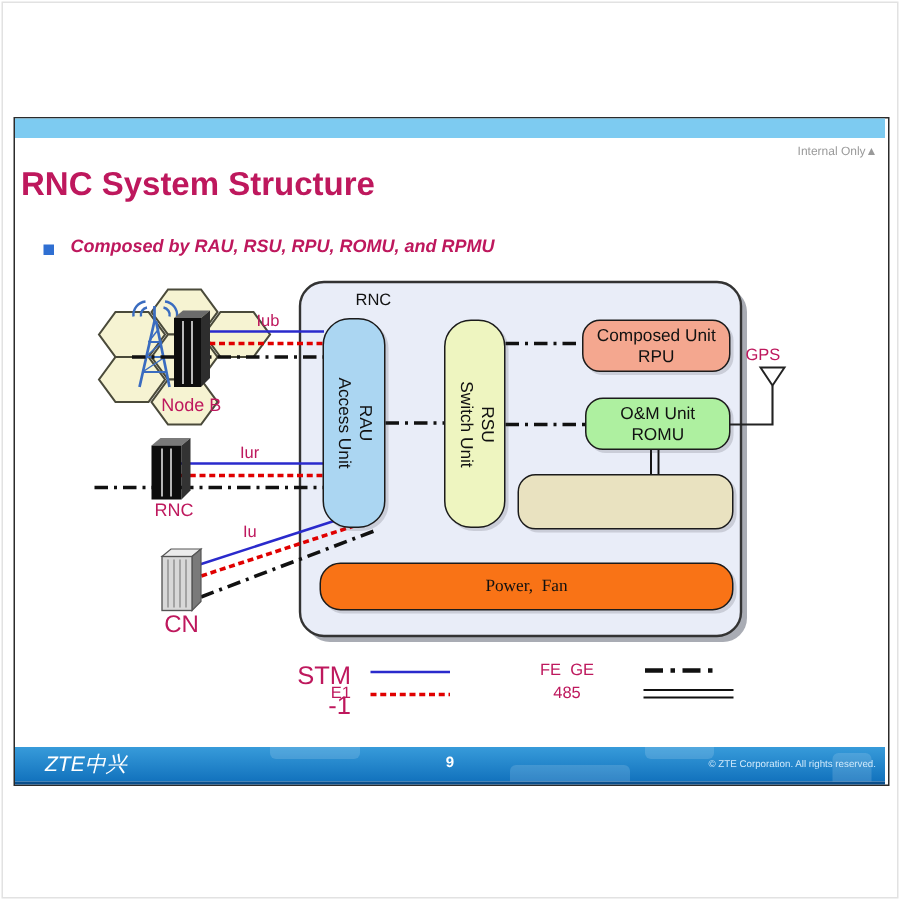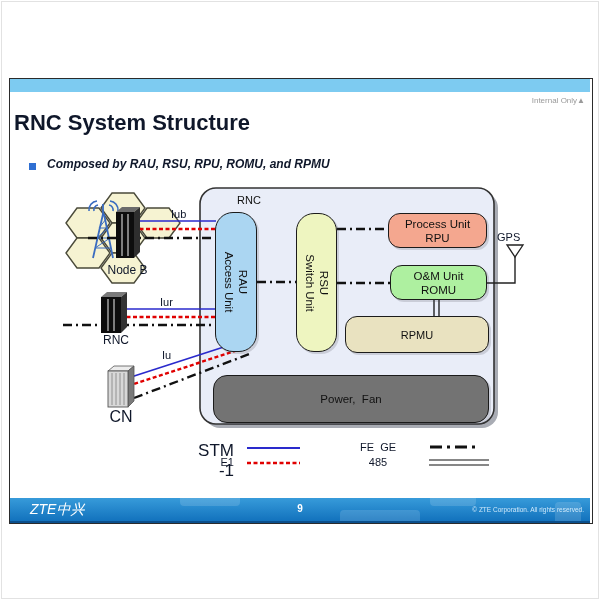--- a/index.html
+++ b/index.html
@@ -10,21 +10,21 @@
   .canvas-border{position:absolute;inset:1px;border:1px solid #e2e2e2;pointer-events:none;}
   
   .slide{position:absolute;left:9px;top:78px;width:582px;height:444px;background:#fff;border:1px solid #2b2b2b;}
   .topbar{position:absolute;left:10px;top:79px;width:580px;height:13px;background:#7dcbf1;}
   .internal{position:absolute;right:15px;top:96px;font-size:8px;color:#9a9a9a;}
   .title{position:absolute;left:14px;top:110px;font-size:22px;font-weight:bold;color:#1583d6;letter-spacing:0px;}
   .bullet-sq{position:absolute;left:29px;top:163px;width:7px;height:7px;background:#2f6fd2;}
   .bullet-text{position:absolute;left:47px;top:157px;font-size:12px;font-weight:bold;color:#111;font-style:italic;}
 
   
-  .lbl{position:absolute;color:#0f172a;}
+  .lbl{position:absolute;color:#be185d;}
 
   
   .ubox{position:absolute;border:1.6px solid #1b1b1b;box-sizing:border-box;
         display:flex;align-items:center;justify-content:center;text-align:center;
         font-size:11.5px;line-height:14px;box-shadow:2px 2px 0 rgba(60,60,70,0.18);}
   .vbox{border-radius:18px;}
   .vtext{position:absolute;left:50%;top:50%;transform:translate(-50%,-50%) rotate(90deg);
          text-align:center;font-size:11.5px;line-height:14px;white-space:nowrap;}
   .rnc-container-label{position:absolute;left:237px;top:194px;font-size:11px;color:#111;}
   .pre{white-space:pre;}
@@ -141,39 +141,38 @@
 
 <div class="ubox vbox" style="left:296px;top:213px;width:41px;height:139px;background:#eef5c0;">
   <div class="vtext">
     <div>RSU</div>
     <div>Switch Unit</div>
   </div>
 </div>
 
 <div class="ubox" style="left:388px;top:213px;width:99px;height:35px;background:#f4a78f;border-radius:12px;">
   <div>
-    <div>Process Unit</div>
+    <div>Composed Unit</div>
     <div>RPU</div>
   </div>
 </div>
 
 <div class="ubox" style="left:390px;top:265px;width:97px;height:35px;background:#aef0a0;border-radius:12px;">
   <div>
     <div>O&amp;M Unit</div>
     <div>ROMU</div>
   </div>
 </div>
 
 <div class="ubox" style="left:345px;top:316px;width:144px;height:37px;background:#e9e2c0;border-radius:12px;font-size:11px;">
   <div>
-    <div>RPMU</div>
   </div>
 </div>
 
-<div class="ubox" style="left:213px;top:375px;width:276px;height:48px;background:#737373;border-radius:14px;">
+<div class="ubox" style="left:213px;top:375px;width:276px;height:32px;background:#f97316;border-radius:14px;font-family:Liberation Serif, serif;">
   <div class="pre">Power,  Fan</div>
 </div>
 
 <div class="lbl" style="left:497px;top:231px;font-size:11px;">GPS</div>
 <div class="lbl" style="left:95px;top:263px;width:65px;text-align:center;font-size:12px;">Node B</div>
 <div class="lbl" style="left:96px;top:333px;width:40px;text-align:center;font-size:12px;">RNC</div>
 <div class="lbl" style="left:101px;top:408px;width:40px;text-align:center;font-size:16px;">CN</div>
 <div class="lbl" style="left:171px;top:208px;font-size:11px;">Iub</div>
 <div class="lbl" style="left:160px;top:296px;font-size:11px;">Iur</div>
 <div class="lbl" style="left:162px;top:349px;font-size:11px;">Iu</div>

